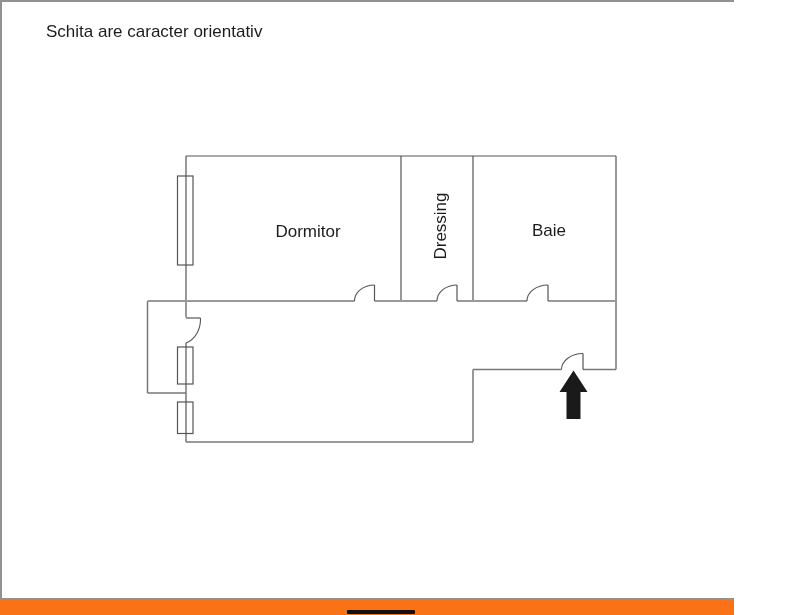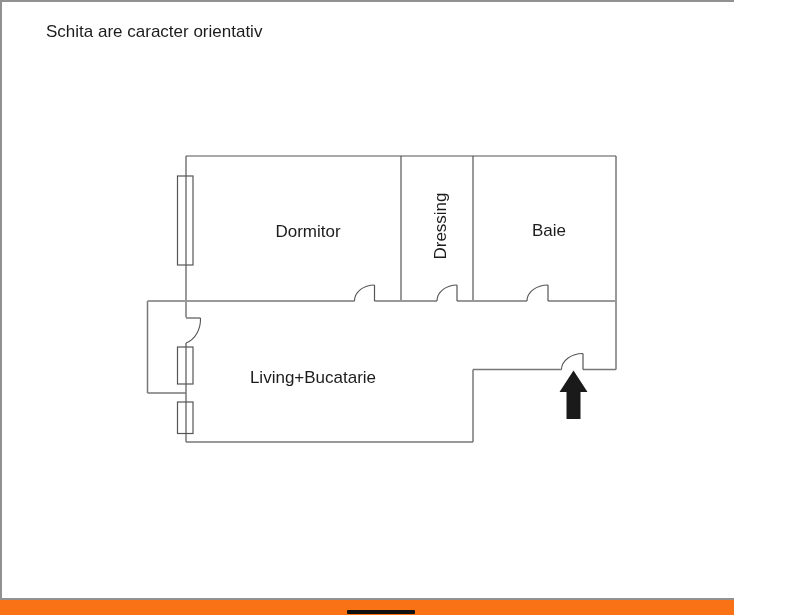--- a/index.html
+++ b/index.html
@@ -87,17 +87,16 @@
       <rect class="window-rect" x="177.5" y="347" width="15.5" height="37"></rect>
       <rect class="window-rect" x="177.5" y="402" width="15.5" height="31.5"></rect>
     </g>
 
     <polygon class="arrow-shape" points="573.5,370.5 587.5,392 580.5,392 580.5,419 566.5,419 566.5,392 559.5,392"></polygon>
   </svg>
 
   <div class="room-label" style="left:293px;top:231px;margin-left:15px;">Dormitor</div>
   <div class="room-label vertical" style="left:440px;top:226px;">Dressing</div>
   <div class="room-label" style="left:549px;top:230px;">Baie</div>
-  <div class="room-label" style="left:313px;top:377px;">Living+Bucatarie</div>
 
   <div class="bottom-bar"></div>
 
 </div>
 
 </body></html>

